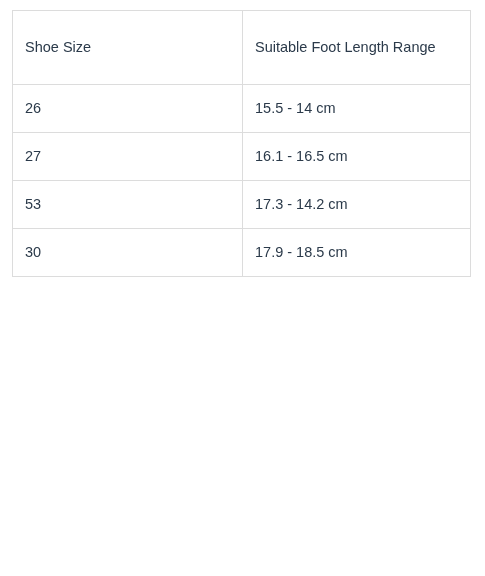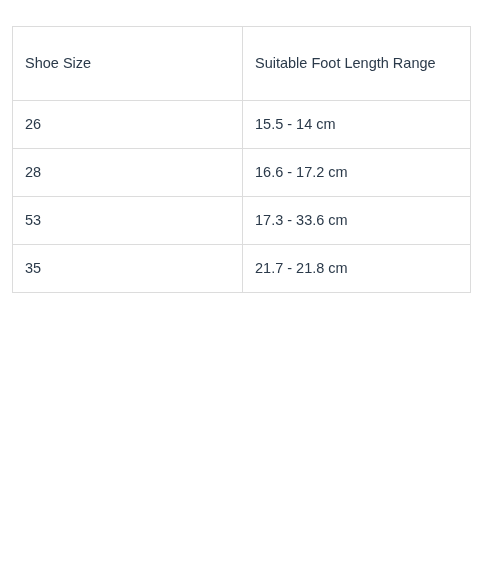--- a/index.html
+++ b/index.html
@@ -18,21 +18,21 @@
     position: relative;
     width: 485px;
     height: 576px;
     background: #ffffff;
     box-sizing: border-box;
   }
 
   .size-table {
     position: absolute;
     left: 12px;
-    top: 26px;
+    top: 10px;
     width: 458px;
     border-collapse: collapse;
     table-layout: fixed;
     background: #fca5a5;
   }
 
   .size-table col.col-size  { width: 230px; }
   .size-table col.col-range { width: 228px; }
 
   .size-table th,
@@ -82,27 +82,27 @@
           <span class="hdr-text">Suitable Foot Length Range</span>
         </th>
       </tr>
     </thead>
     <tbody id="table-body">
         <tr>
           <td>26</td>
           <td>15.5 - 14 cm</td>
         </tr>
         <tr>
-          <td>28</td>
-          <td>16.6 - 17.2 cm</td>
+          <td>27</td>
+          <td>16.1 - 16.5 cm</td>
         </tr>
         <tr>
           <td>53</td>
-          <td>17.3 - 33.6 cm</td>
+          <td>17.3 - 14.2 cm</td>
         </tr>
         <tr>
-          <td>35</td>
-          <td>21.7 - 21.8 cm</td>
+          <td>30</td>
+          <td>17.9 - 18.5 cm</td>
         </tr>
       </tbody>
   </table>
 
 </div>
 
 </body></html>

